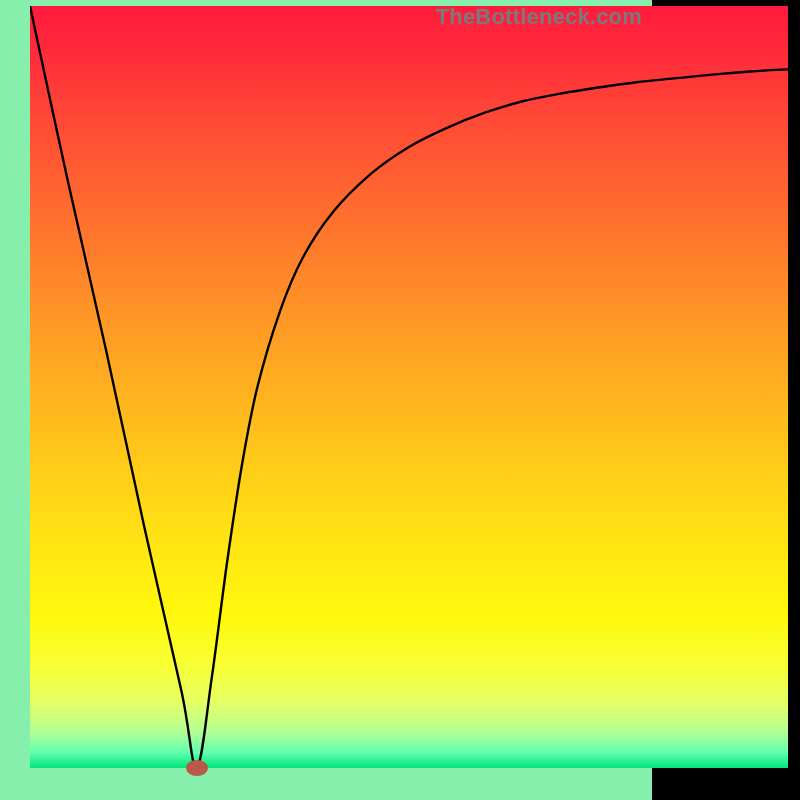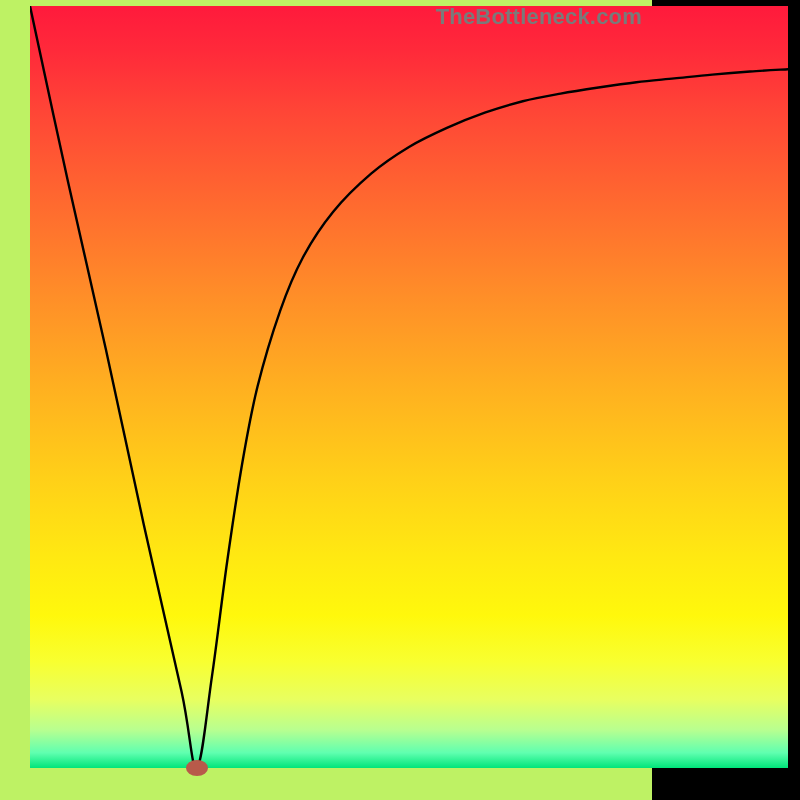--- a/index.html
+++ b/index.html
@@ -8,21 +8,21 @@
     width: 800px;
     height: 800px;
     background: #000;
     overflow: hidden;
     font-family: Arial, Helvetica, sans-serif;
   }
   .frame {
     position: relative;
     width: 652px;
     height: 800px;
-    background: #bef264;
+    background: #86efac;
   }
   .plot {
     position: absolute;
     left: 30px;
     top: 6px;
     width: 758px;
     height: 762px;
     background: linear-gradient(to bottom,
       #ff1a3c 0%,
       #ff2a3a 6%,

